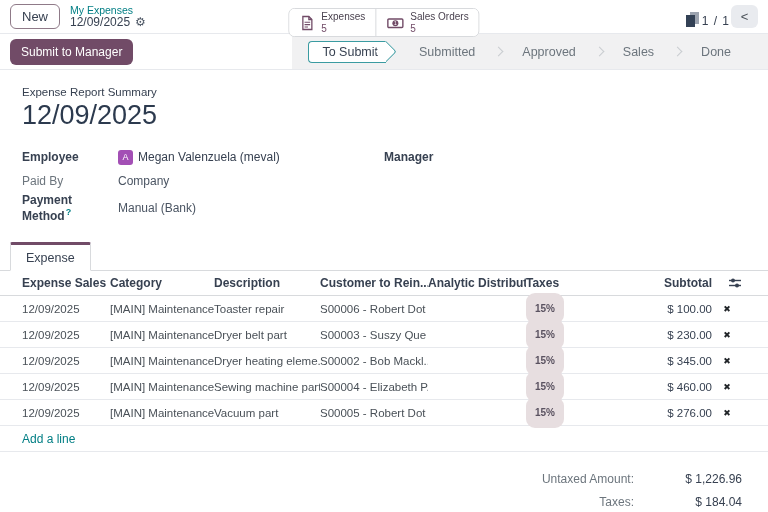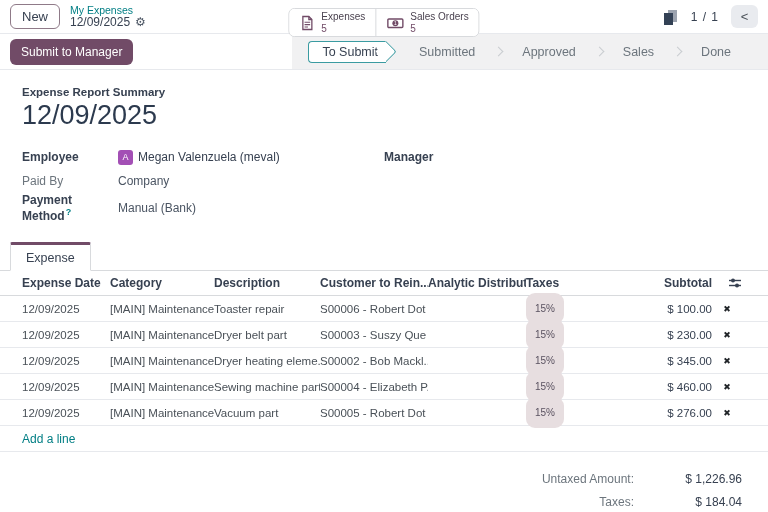--- a/index.html
+++ b/index.html
@@ -16,21 +16,21 @@
   .crumb-active { font-size:12px; color:#374151; display:flex; align-items:center; gap:5px; }
   .gear { font-size:12px; color:#4b5563; cursor:pointer; }
   .smart-group { position:absolute; left:50%; top:8px; transform:translateX(-50%);
     display:flex; border:1px solid #d8dadd; border-radius:6px; overflow:hidden; background:#fff; }
   .smart-btn { display:flex; align-items:center; gap:6px; padding:2px 10px; background:#fff;
     border:none; cursor:pointer; font-family:inherit; }
   .smart-btn + .smart-btn { border-left:1px solid #d8dadd; }
   .smart-txt { display:flex; flex-direction:column; align-items:flex-start; line-height:1.15; }
   .smart-label { font-size:10px; color:#4b4350; }
   .smart-count { font-size:10px; color:#714b67; }
-  .top-right { margin-left:auto; display:flex; align-items:center; gap:12px; }
+  .top-right { margin-left:auto; display:flex; align-items:flex-end; gap:1px; }
   .pager-txt { font-size:12px; color:#374151; letter-spacing:1px; }
   .btn-prev { width:27px; height:23px; background:#e9ebef; border:none; border-radius:6px;
     color:#495057; font-size:13px; cursor:pointer; line-height:1; }
 
   
   .actionbar { height:36px; display:flex; align-items:center; justify-content:space-between;
     padding-left:10px; border-bottom:1px solid #e7e9ed; background:#fff; }
   .btn-submit { background:#714b67; color:#fff; border:none; border-radius:6px;
     padding:6px 11px; font-size:12px; cursor:pointer; font-family:Liberation Sans, sans-serif; }
   .statusbar { align-self:stretch; display:flex; align-items:center; background:#f1f1f2;
@@ -39,21 +39,21 @@
   .step.active { background:#fff; color:#374151; border:1px solid #3a9ba1; border-right:none;
     border-radius:4px 0 0 4px; padding:3px 8px 3px 13px; position:relative; margin-right:14px; }
   .step.active::after { content:""; position:absolute; right:-7px; top:2.5px; width:13.5px; height:13.5px;
     background:#fff; border-top:1px solid #3a9ba1; border-right:1px solid #3a9ba1;
     transform:rotate(45deg); border-radius:0 3px 0 0; }
   .step-sep { width:7px; height:7px; border-top:1px solid #c9ccd0; border-right:1px solid #c9ccd0;
     transform:rotate(45deg); margin:0 1px; flex:none; }
 
   
   .sheet { padding-top:16px; }
-  .summary-label { font-size:11.5px; color:#374151; padding-left:22px;font-weight:bold; }
+  .summary-label { font-size:11.5px; color:#374151; padding-left:22px; }
   .sheet-title { font-size:27px; font-weight:500; color:#2c3a4e; padding-left:22px; margin-top:2px; }
   .fields { display:grid; grid-template-columns:1fr 1fr; padding:14px 22px 0 22px; }
   .fgroup .frow { display:flex; align-items:center; min-height:24px; }
   .flabel { width:96px; flex:none; font-size:12px; }
   .flabel.strong { color:#374151; font-weight:600; }
   .flabel.muted { color:#6c757d; }
   .fvalue { font-size:12px; color:#4b5563; display:flex; align-items:center; gap:5px; }
   .fvalue.dark { color:#374151; }
   .avatar { width:15px; height:15px; border-radius:3px; background:#a34fb5; color:#fff;
     font-size:9px; display:flex; align-items:center; justify-content:center; }
@@ -69,21 +69,21 @@
   .grid-row { display:grid; grid-template-columns:88px 104px 106px 108px 98px 88px 1fr 30px;
     padding:0 26px 0 22px; align-items:center; }
   .thead { height:25px; border-bottom:1px solid #d8dadd; font-weight:700; color:#374151; }
   .th { font-size:12px; white-space:nowrap; overflow:hidden; }
   .th.num { text-align:right; }
   .th-cfg { display:flex; justify-content:flex-end; cursor:pointer; }
   .tr { height:26px; border-bottom:1px solid #e7e9ed; background:#fff; }
   .td { font-size:11.5px; color:#495057; white-space:nowrap; overflow:hidden; }
   .td.num { text-align:right; color:#374151; }
   .badge { display:inline-block; background:#e7dee0; color:#5a5260; border-radius:9px;
-    padding:10px 9px; font-size:10px; line-height:1.1; }
+    padding:10px 9px; font-size:10px; line-height:1.1;font-weight:bold; }
   .row-del { text-align:center; color:#212529; font-size:9px; cursor:pointer; }
   .addline-row { height:26px; display:flex; align-items:center; border-bottom:1px solid #e7e9ed; padding-left:22px; }
   .addline { color:#017e84; font-size:12px; cursor:pointer; }
 
   
   .totals { margin-top:20px; display:flex; flex-direction:column; align-items:flex-end; padding-right:26px; }
   .trow { display:flex; align-items:center; margin-bottom:9px; }
   .tlabel { width:160px; text-align:right; color:#6c757d; font-size:12px; }
   .tvalue { width:108px; text-align:right; color:#374151; font-size:12px; }
   .icon-svg { display:block; }
@@ -188,21 +188,21 @@
         <span class="fvalue"></span>
       </div>
     </div>
   </div>
 
   <div class="tabs">
     <span class="tab">Expense</span>
   </div>
 
   <div class="grid-row thead">
-    <span class="th">Expense Date</span>
+    <span class="th">Expense Sales</span>
     <span class="th">Category</span>
     <span class="th">Description</span>
     <span class="th">Customer to Rein...</span>
     <span class="th">Analytic Distributi...</span>
     <span class="th">Taxes</span>
     <span class="th num">Subtotal</span>
     <span class="th-cfg">
       <svg class="icon-svg" width="14" height="12" viewBox="0 0 14 12">
         <line x1="1" y1="3.5" x2="13" y2="3.5" stroke="#374151" stroke-width="1.4"></line>
         <circle cx="5" cy="3.5" r="2" fill="#374151"></circle>

